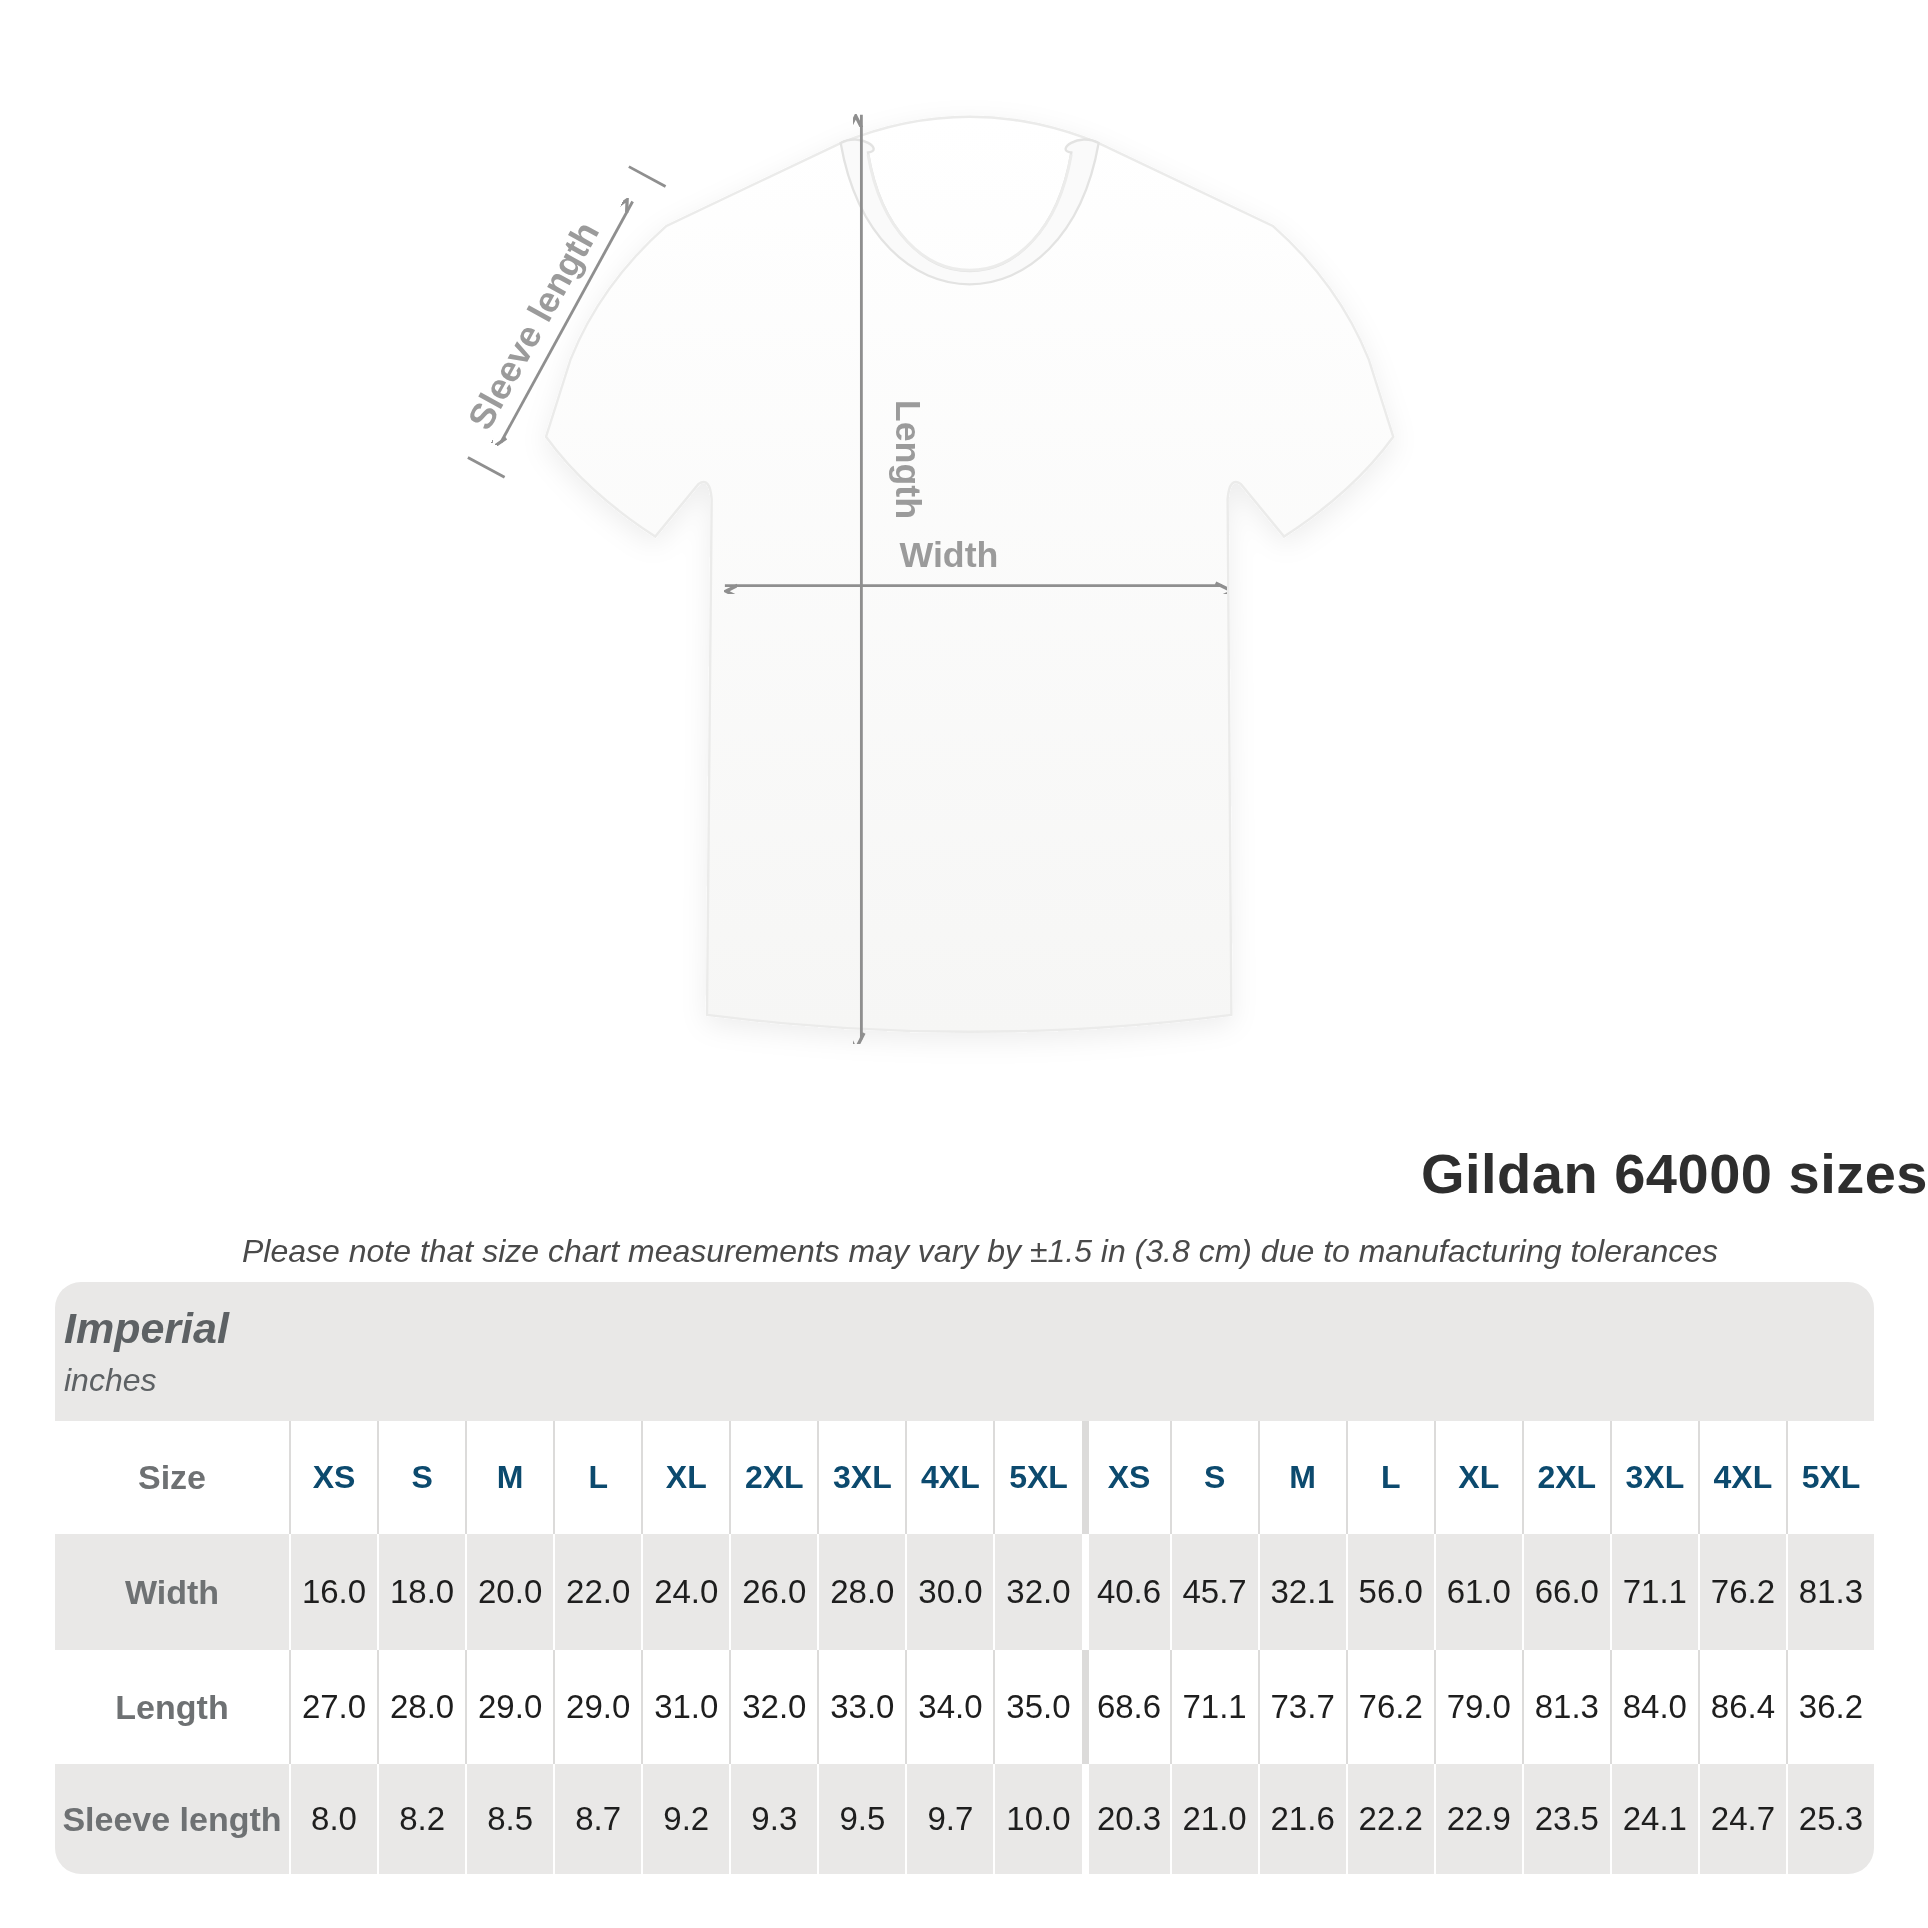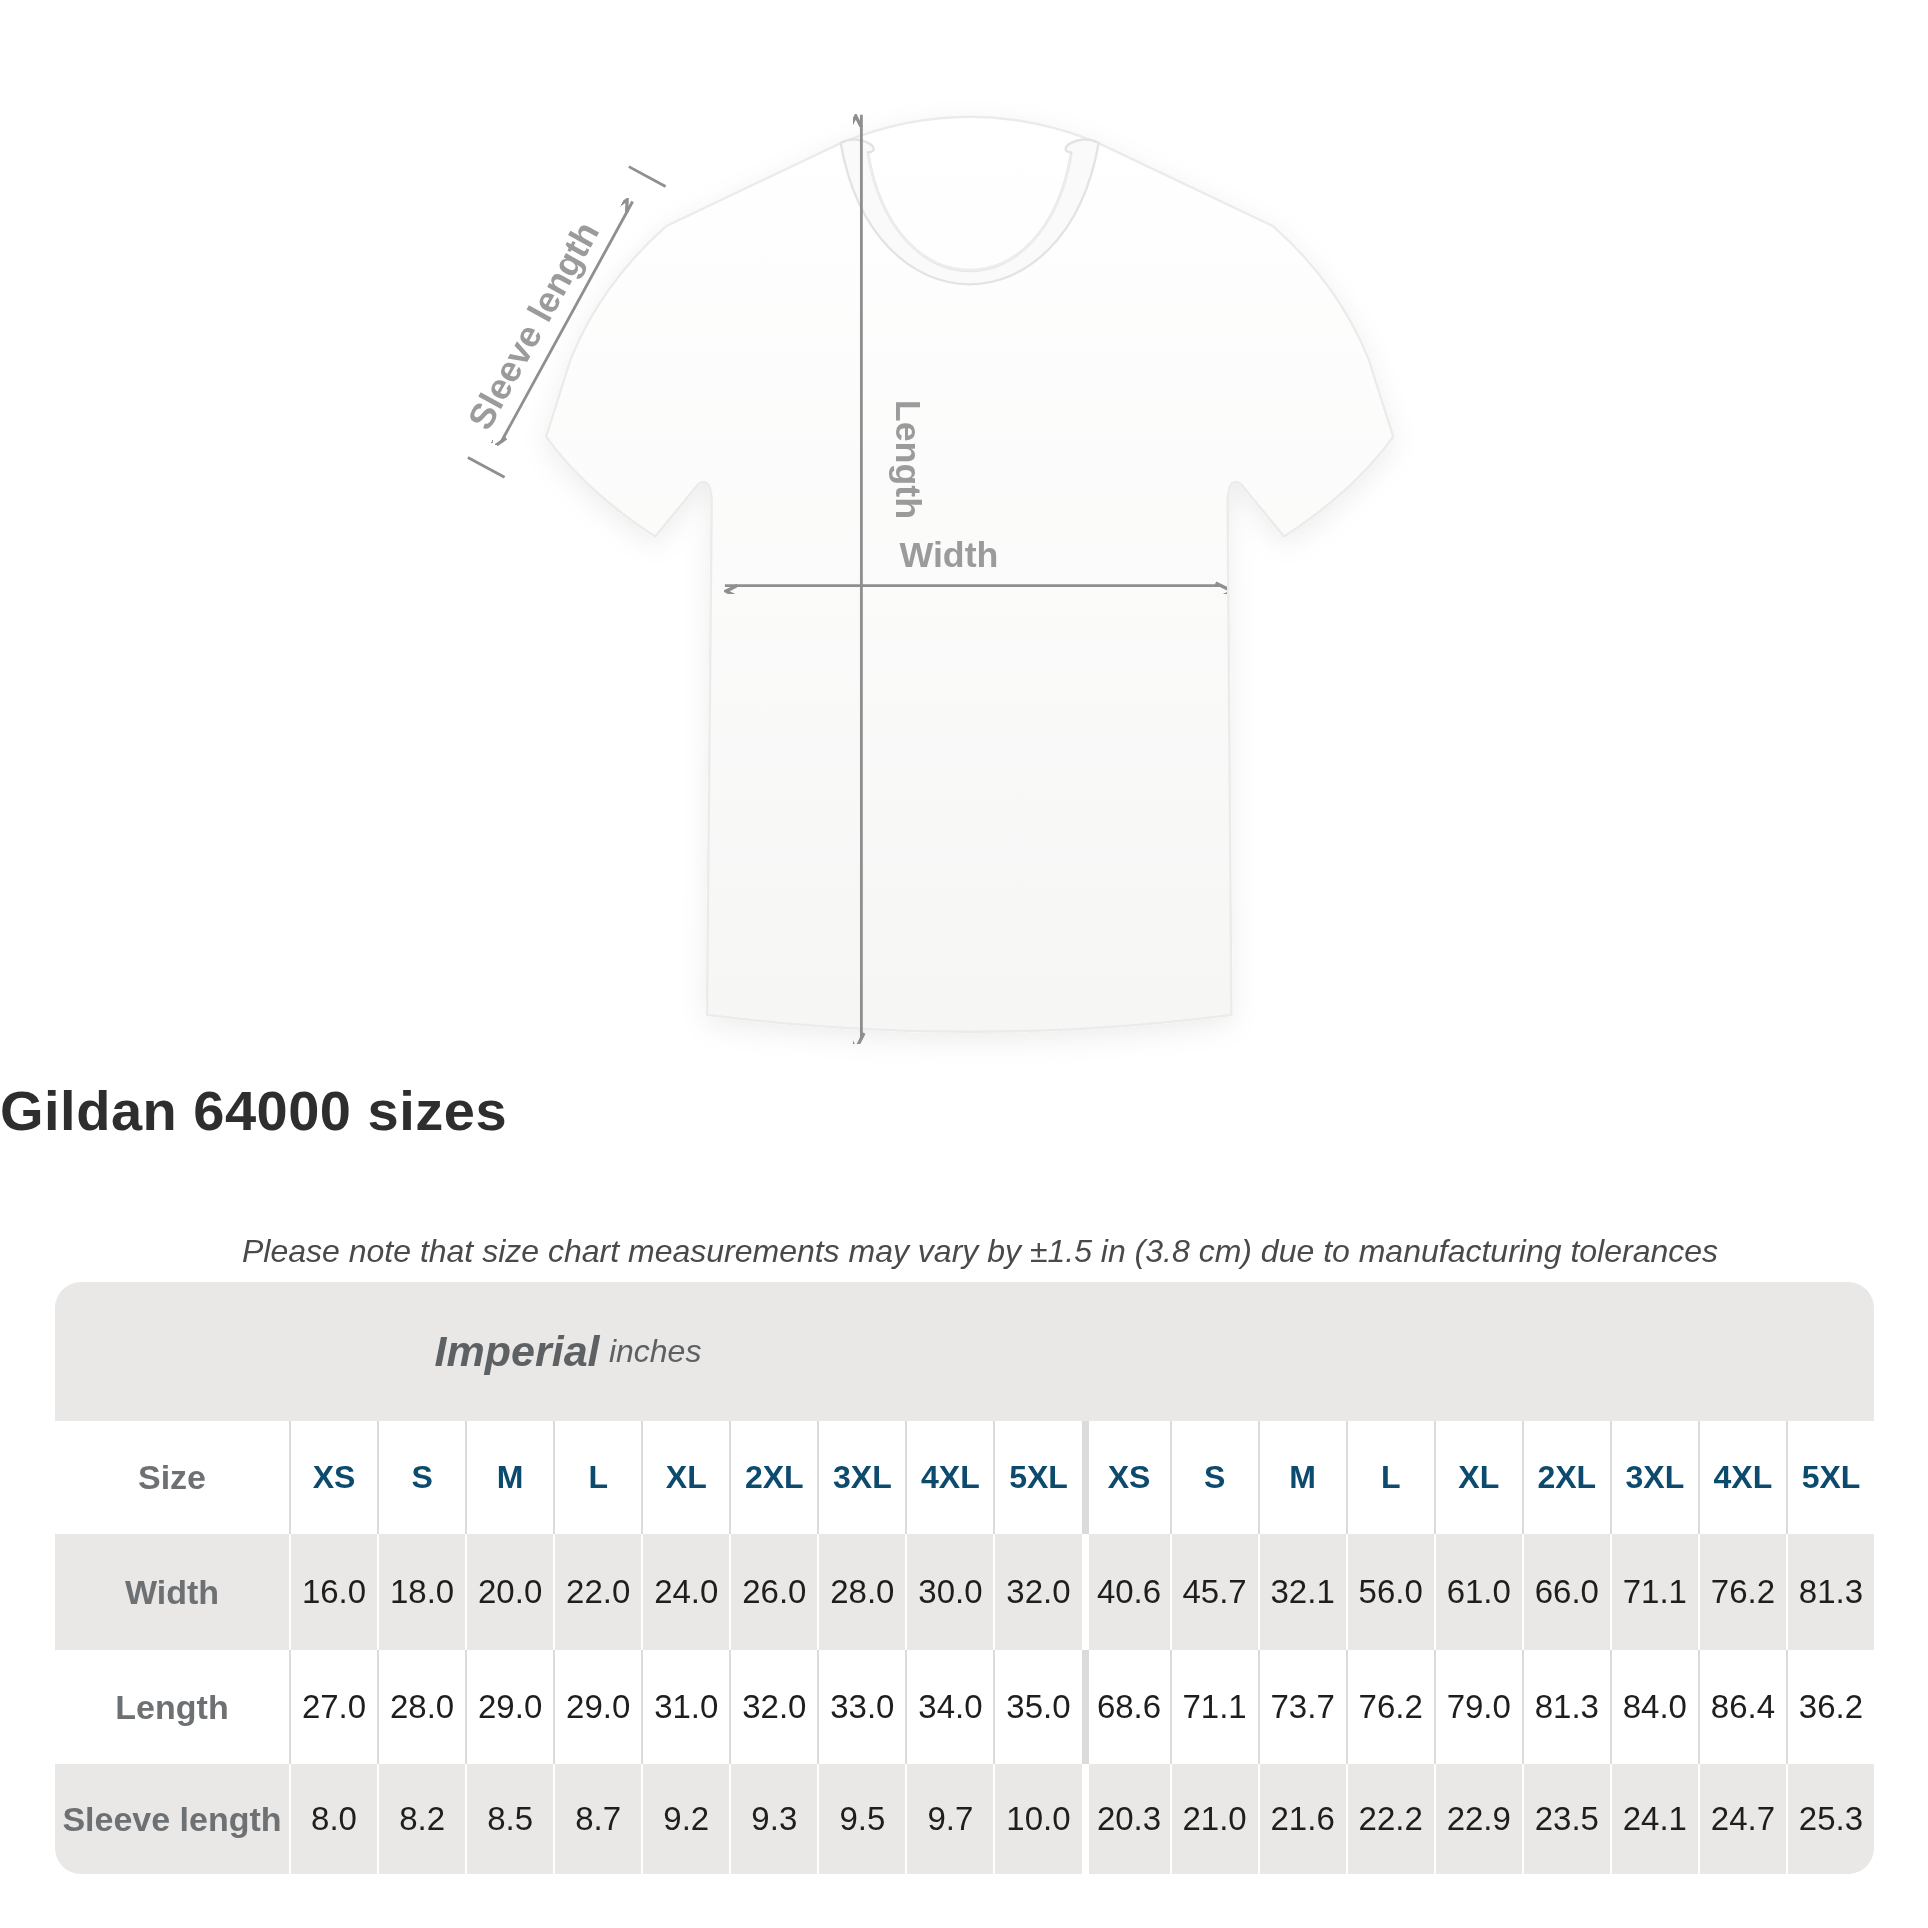--- a/index.html
+++ b/index.html
@@ -4,34 +4,34 @@
 <style>
   html,body{margin:0;padding:0;background:#fff;}
   .canvas{
     position:relative;width:1928px;height:1928px;background:#fff;overflow:hidden;
     font-family:"Liberation Sans", sans-serif;
   }
   
   .diagram{position:absolute;left:0;top:0;width:1928px;height:1205px;}
   
   .page-title{
-    position:absolute;left:0;top:1078px;width:1928px;text-align:left;
+    position:absolute;left:0;top:1141px;width:1928px;text-align:right;
     font-size:56px;font-weight:bold;color:#2e2e2e;letter-spacing:0.5px;margin:0;
   }
   .page-subtitle{
     position:absolute;left:0;top:1217px;width:1928px;text-align:center;
     font-size:32px;font-style:italic;color:#4a4a4a;margin:16px;
   }
   
   .size-table{
     position:absolute;left:55px;top:1282px;width:1819px;height:592px;
     border-radius:26px;overflow:hidden;background:#fff;
   }
   .band{display:flex;height:139px;background:#e9e8e7;}
-  .band-cell{display:flex;flex-direction:row;align-items:center;justify-content:center;gap:9.4px;}
+  .band-cell{display:flex;flex-direction:column;justify-content:center;gap:9.4px;margin-left:9px;}
   .band-imperial{width:1026px;}
   .band-metric{width:793px;}
   .band-title{font-size:43px;font-weight:bold;font-style:italic;color:#5d6164;}
   .band-sub{font-size:32px;font-style:italic;color:#5d6164;}
   .trow{display:grid;grid-template-columns:234px repeat(18,1fr);}
   .row-size{height:113px;background:#fff;}
   .row-width{height:116px;background:#e9e8e7;}
   .row-length{height:114px;background:#fff;}
   .row-sleeve{height:110px;background:#e9e8e7;}
   .cell{

